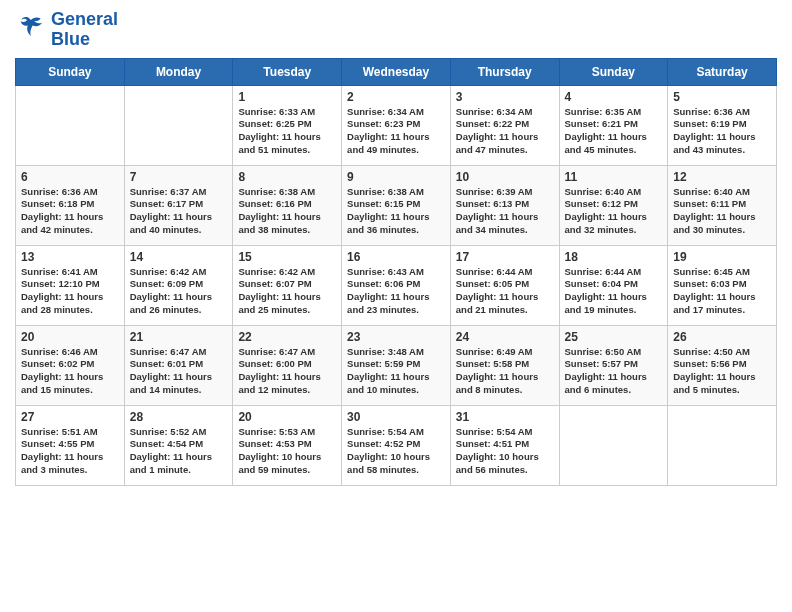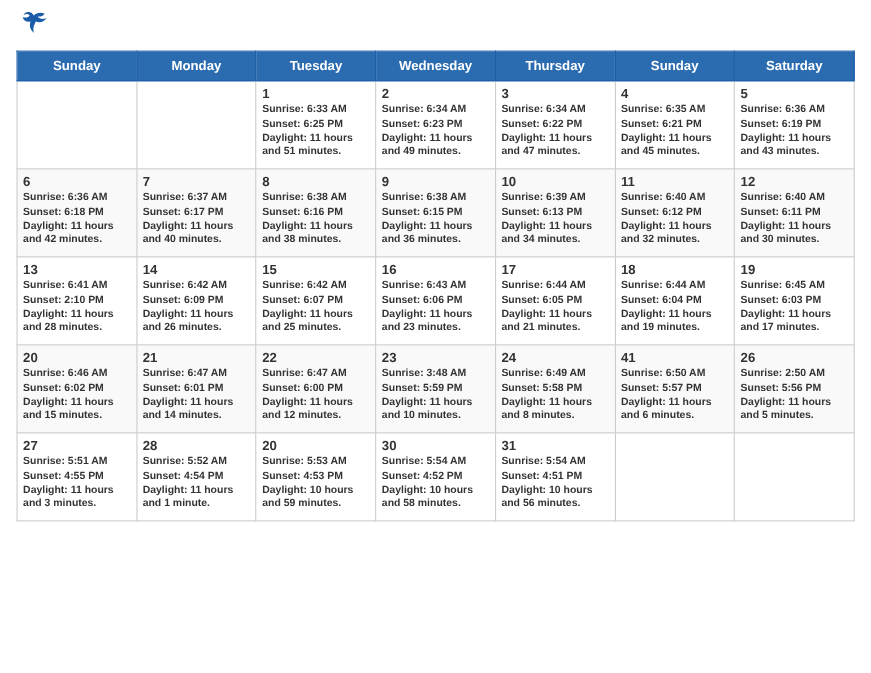--- a/index.html
+++ b/index.html
@@ -90,20 +90,24 @@
     }
   </style>
 </head>
 <body>
 
 <div class="header">
   <div class="logo">
     <svg class="logo-bird" viewBox="0 0 40 35" xmlns="http://www.w3.org/2000/svg">
       <path d="M20,5 C22,2 28,1 32,3 C30,6 26,7 24,6 C26,9 30,10 34,8 C32,12 27,14 22,12 C20,16 18,20 20,25 C16,22 14,17 16,12 C12,13 8,11 7,7 C11,8 14,7 15,5 C13,3 10,3 8,5 C9,1 15,0 18,3 Z" fill="#1a5ca8"></path>
     </svg>
+    <div class="logo-text">
+      <div><span>General</span></div>
+      <div><span style="color:#1a5ca8">Blue</span></div>
+    </div>
   </div>
   <div class="title-section">
     <div class="month-title"></div>
     <div class="location"></div>
   </div>
 </div>
 
 <table class="calendar">
   <thead>
     <tr>
@@ -192,21 +196,21 @@
           <span class="day-number">12</span>
           <div class="day-info">Sunrise: 6:40 AM
 Sunset: 6:11 PM
 Daylight: 11 hours and 30 minutes.</div>
         </td>
       </tr>
       <tr>
         <td>
           <span class="day-number">13</span>
           <div class="day-info">Sunrise: 6:41 AM
-Sunset: 2:10 PM
+Sunset: 12:10 PM
 Daylight: 11 hours and 28 minutes.</div>
         </td>
         <td>
           <span class="day-number">14</span>
           <div class="day-info">Sunrise: 6:42 AM
 Sunset: 6:09 PM
 Daylight: 11 hours and 26 minutes.</div>
         </td>
         <td>
           <span class="day-number">15</span>
@@ -264,28 +268,28 @@
 Sunset: 5:59 PM
 Daylight: 11 hours and 10 minutes.</div>
         </td>
         <td>
           <span class="day-number">24</span>
           <div class="day-info">Sunrise: 6:49 AM
 Sunset: 5:58 PM
 Daylight: 11 hours and 8 minutes.</div>
         </td>
         <td>
-          <span class="day-number">41</span>
+          <span class="day-number">25</span>
           <div class="day-info">Sunrise: 6:50 AM
 Sunset: 5:57 PM
 Daylight: 11 hours and 6 minutes.</div>
         </td>
         <td>
           <span class="day-number">26</span>
-          <div class="day-info">Sunrise: 2:50 AM
+          <div class="day-info">Sunrise: 4:50 AM
 Sunset: 5:56 PM
 Daylight: 11 hours and 5 minutes.</div>
         </td>
       </tr>
       <tr>
         <td>
           <span class="day-number">27</span>
           <div class="day-info">Sunrise: 5:51 AM
 Sunset: 4:55 PM
 Daylight: 11 hours and 3 minutes.</div>

